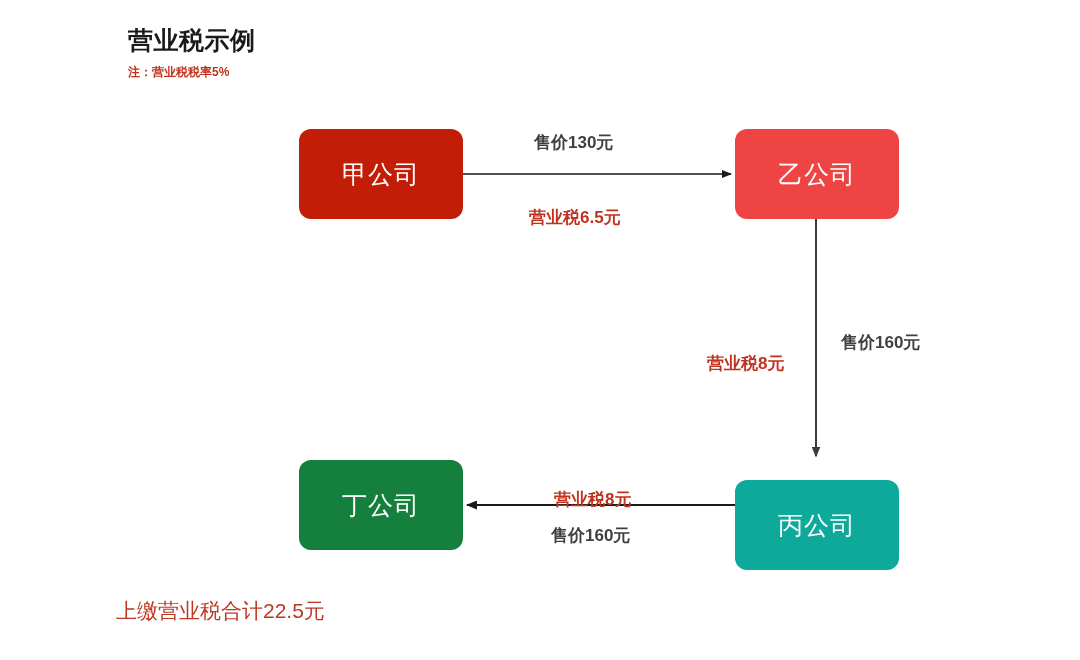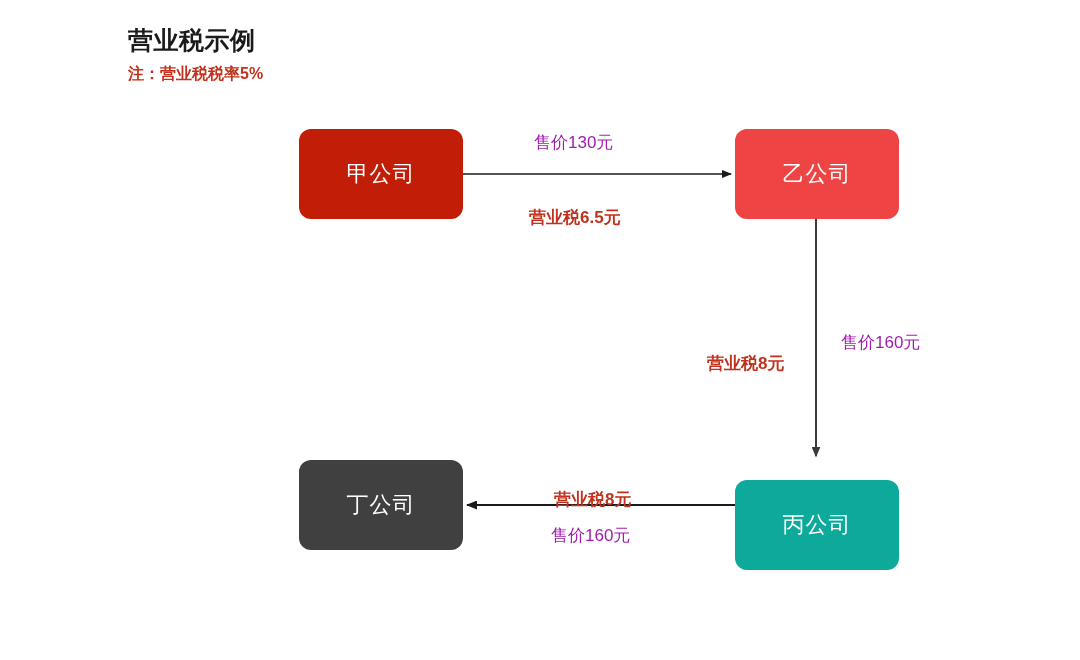--- a/index.html
+++ b/index.html
@@ -27,65 +27,65 @@
     font-size: 25px;
     font-weight: bold;
     color: #1a1a1a;
     letter-spacing: 0.5px;
     white-space: nowrap;
   }
   .subtitle {
     position: absolute;
     left: 128px;
     top: 64px;
-    font-size: 16px;
+    font-size: 12px;
     font-weight: bold;
     color: #c0321d;
     white-space: nowrap;
   }
 
   
   .node {
     position: absolute;
     width: 164px;
     height: 90px;
     border-radius: 12px;
     display: flex;
     align-items: center;
     justify-content: center;
     color: #ffffff;
-    font-size: 22px;
+    font-size: 25px;
     font-weight: normal;
     letter-spacing: 1px;
     box-sizing: border-box;
   }
   .node-jia  { left: 299px; top: 129px; background: #c21d06; }
   .node-yi   { left: 735px; top: 129px; background: #ef4444; }
   .node-bing { left: 735px; top: 480px; background: #0da99a; }
-  .node-ding { left: 299px; top: 460px; background: #404040; }
+  .node-ding { left: 299px; top: 460px; background: #15803d; }
 
   
   #connectors {
     position: absolute;
     left: 0;
     top: 0;
     width: 1080px;
     height: 660px;
     pointer-events: none;
   }
 
   
   .edge-label {
     position: absolute;
     font-size: 17px;
     white-space: nowrap;
   }
   .lbl-price {
-    color: #a21caf;
-    font-weight: normal;
+    color: #404040;
+    font-weight: bold;
   }
   .lbl-tax {
     color: #c0321d;
     font-weight: bold;
     margin-top: 21px;
   }
 
   .lbl-top-price { left: 534px; top: 131px; }
   .lbl-top-tax   { left: 529px; top: 185px; }
 
@@ -149,14 +149,15 @@
 
   <div class="edge-label lbl-price lbl-top-price">售价130元</div>
   <div class="edge-label lbl-tax lbl-top-tax">营业税6.5元</div>
 
   <div class="edge-label lbl-tax lbl-right-tax">营业税8元</div>
   <div class="edge-label lbl-price lbl-right-price">售价160元</div>
 
   <div class="edge-label lbl-tax lbl-bottom-tax">营业税8元</div>
   <div class="edge-label lbl-price lbl-bottom-price">售价160元</div>
 
+  <div class="footer-total">上缴营业税合计22.5元</div>
 
 </div>
 
 </body></html>

